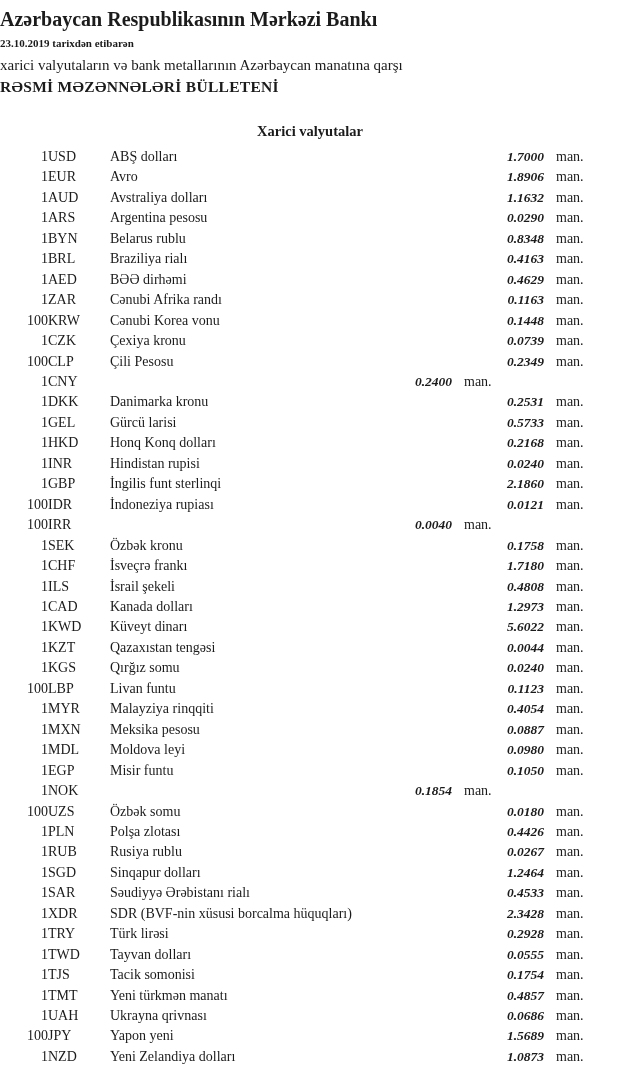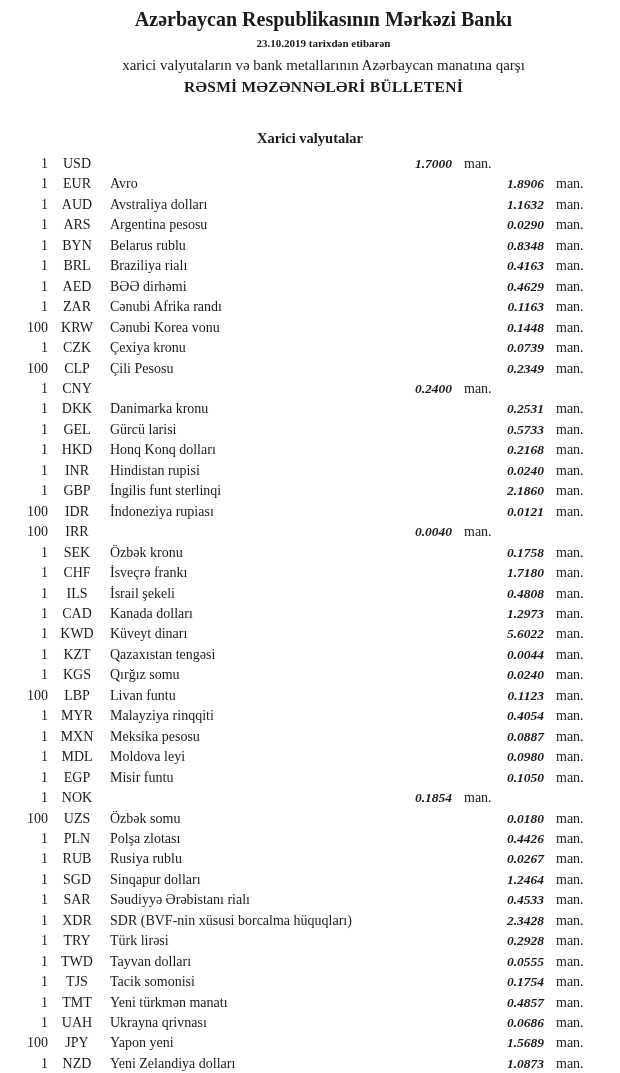--- a/index.html
+++ b/index.html
@@ -13,23 +13,21 @@
     color: #1b1b1b;
     font-family: "Liberation Serif", "DejaVu Serif", serif;
     overflow: hidden;
   }
   .page {
     width: 620px;
     height: 1073px;
     position: relative;
   }
   .header {
-    text-align: center;
     padding-top: 6px;
-    padding-left: 27px;
   }
   .title {
     font-size: 20px;
     font-weight: bold;
     line-height: 26px;
   }
   .hline2 {
     font-size: 11px;
     font-weight: bold;
     line-height: 22px;
@@ -42,39 +40,38 @@
   .hline4 {
     font-size: 15.5px;
     font-weight: bold;
     line-height: 22px;
     letter-spacing: 0.3px;
   }
   .section-title {
     text-align: center;
     font-size: 14.5px;
     font-weight: bold;
-    margin-top: 31px;
+    margin-top: 24px;
     line-height: 18px;
   }
   .rates-table {
     margin-top: 7px;
   }
   .row {
     display: grid;
     grid-template-columns: 48px 58px 1fr 92px 50px;
     padding-right: 26px;
     line-height: 20.45px;
     font-size: 14px;
     align-items: baseline;
   }
   .qty {
     text-align: right;
   }
   .code {
-    text-align: center;
   }
   .name {
     padding-left: 4px;
   }
   .rate {
     text-align: right;
     font-weight: bold;
     font-style: italic;
     font-size: 13.5px;
   }
@@ -92,20 +89,21 @@
     <div class="hline3">xarici valyutaların və bank metallarının Azərbaycan manatına qarşı</div>
     <div class="hline4">RƏSMİ MƏZƏNNƏLƏRİ BÜLLETENİ</div>
   </div>
 
   <div class="section-title">Xarici valyutalar</div>
 
   <div class="rates-table" id="rates-table">
   <div class="row">
     <span class="qty">1</span>
     <span class="code">USD</span>
+    <span class="name">ABŞ dolları</span>
     <span class="rate">1.7000</span>
     <span class="unit">man.</span>
   </div>
 
   <div class="row">
     <span class="qty">1</span>
     <span class="code">EUR</span>
     <span class="name">Avro</span>
     <span class="rate">1.8906</span>
     <span class="unit">man.</span>

